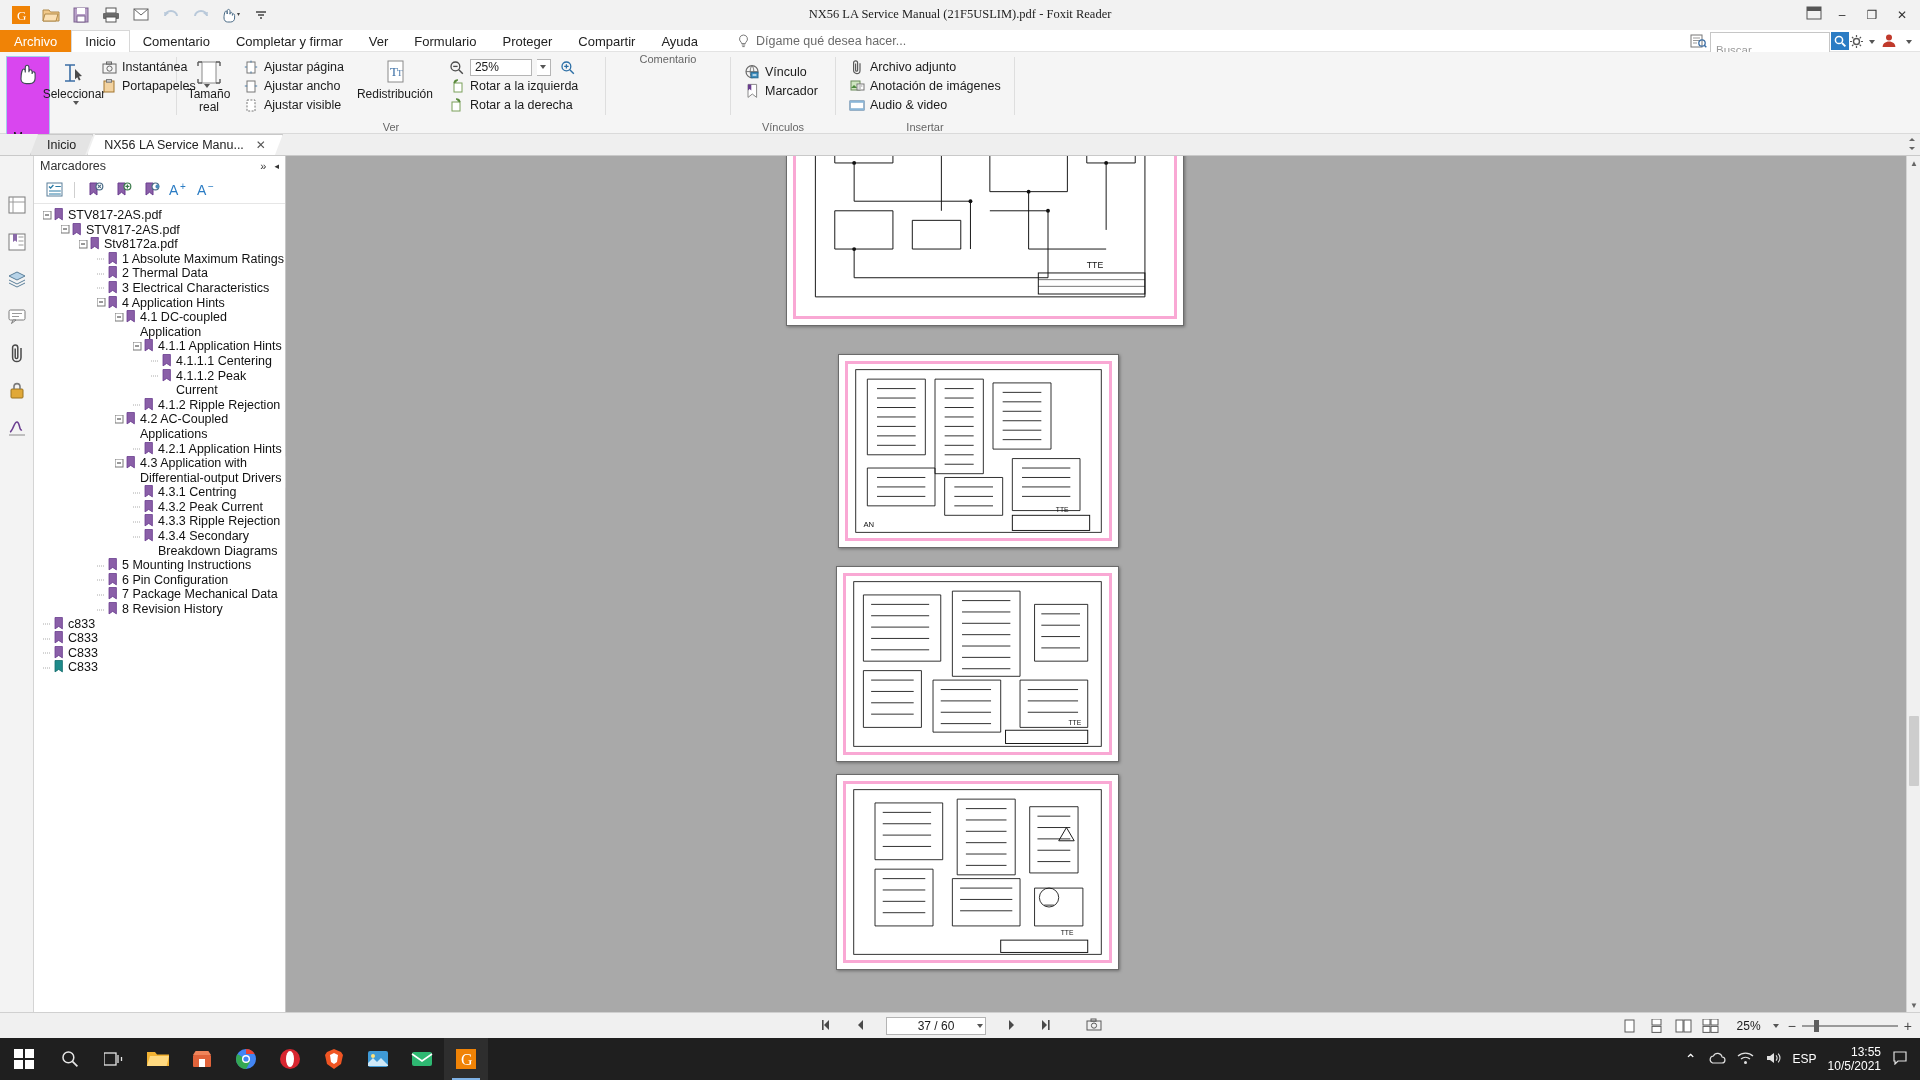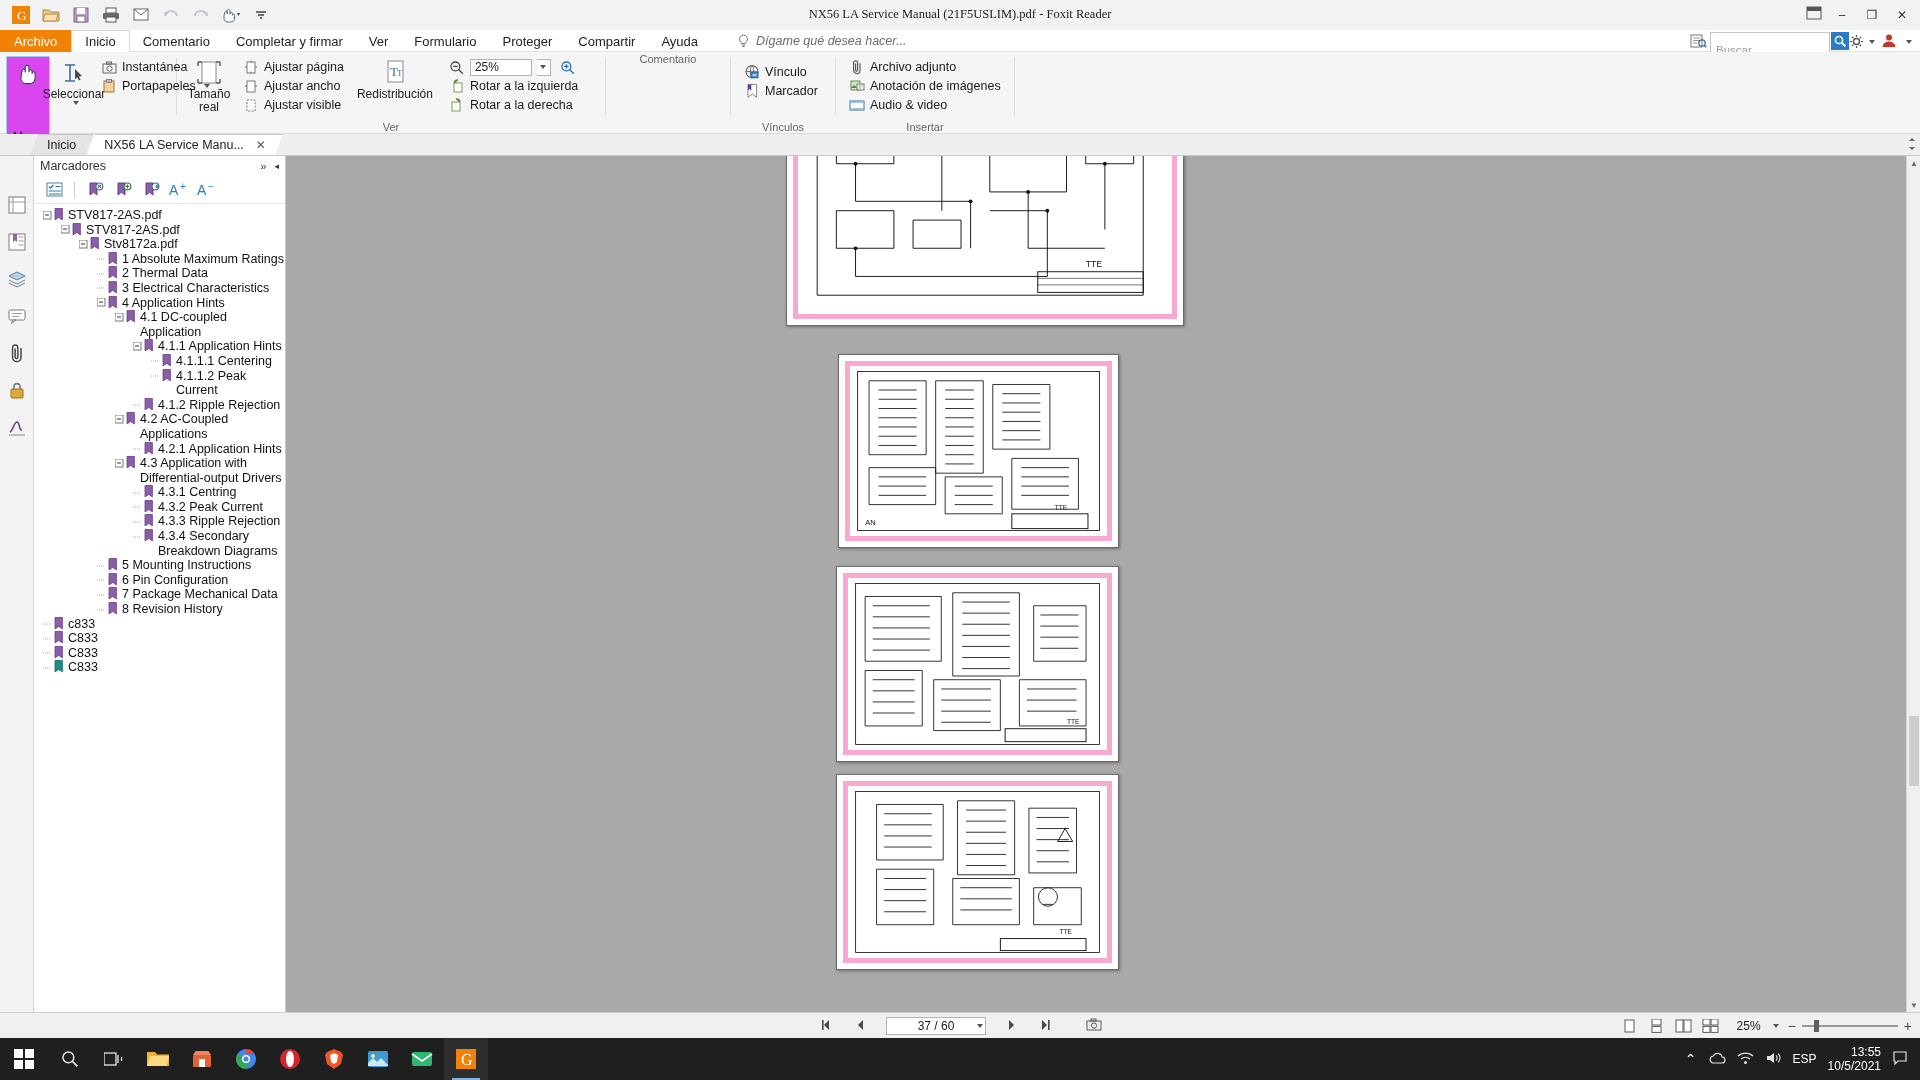--- a/index.html
+++ b/index.html
@@ -30,21 +30,21 @@
   .ribbon-toggle { position:absolute; right:96px; top:3px; width:20px; height:20px;
                    display:flex; align-items:center; justify-content:center; }
 
   
   .tabbar { height:22px; background:#ffffff; display:flex; align-items:stretch; position:relative;
             border-bottom:1px solid #e3e3e3; }
   .tab { padding:0 13px; display:flex; align-items:center; font-size:13px; color:#222; height:22px; white-space:nowrap;}
   .tab.file { background:#f08306; color:#fff; font-weight:400; padding:0 14px;}
   .tab.active { background:#ffffff; border-left:1px solid #d8d8d8; border-right:1px solid #d8d8d8;
                 border-top:1px solid #d8d8d8; position:relative; top:0; font-weight:400; }
-  .tellme { display:flex; align-items:center; gap:6px; color:#6b6b6b; font-size:12.5px; margin-left:26px;font-style:italic;}
+  .tellme { display:flex; align-items:center; gap:6px; color:#6b6b6b; font-size:12.5px; margin-left:26px;}
   .tellme svg { display:block; }
   .searchbox {
     position:absolute; right:90px; top:2px; width:120px; height:35px;
     border:1px solid #c6c6c6; background:#fff; display:flex; align-items:center;
     font-size:11.5px; color:#9a9a9a; padding-left:5px;
   }
   .searchbtn { position:absolute; right:70px; top:1px; width:20px; height:20px;
                display:flex; align-items:center; justify-content:center; }
   .srch-left-icon { position:absolute; right:212px; top:2px; width:20px; height:18px;
                     display:flex; align-items:center; justify-content:center; }
@@ -108,21 +108,21 @@
   .bmrow .exp { width:11px; height:14px; display:flex; align-items:center; justify-content:center; flex:0 0 11px;}
   .bmrow .bmk { width:12px; height:14px; display:flex; align-items:flex-start; justify-content:center; flex:0 0 12px;}
   .bmrow .lbl { padding-left:3px; color:#111; }
   .splitter-grip { position:absolute; right:-5px; top:300px; width:5px; height:32px; background:#cfcfcf;
                    border-radius:1px; }
 
   
   .viewer { flex:1; position:relative; overflow:hidden; background:#a9a9a9; }
   .pageshadow { position:absolute; background:#fff; border:1px solid #6b6b6b;
                 box-shadow:1px 1px 3px rgba(0,0,0,.35); }
-  .schem { position:absolute; inset:6px; border:5px solid #f9a8d4; }
+  .schem { position:absolute; inset:6px; border:3px solid #f9a8d4; }
   .vscroll { position:absolute; right:0; top:0; width:14px; height:100%; background:#f0f0f0;
              border-left:1px solid #d4d4d4; }
   .vscroll .thumb { position:absolute; left:2px; width:10px; background:#cdcdcd; border-radius:1px; }
   .vscroll .arw { position:absolute; left:0; width:14px; height:14px; display:flex;
                   align-items:center; justify-content:center; font-size:8px; color:#666;}
 
   
   .statusbar { height:26px; background:#f0f0f0; border-top:1px solid #d0d0d0;
                display:flex; align-items:center; position:relative; }
   .pager { position:absolute; left:50%; transform:translateX(-50%); display:flex; align-items:flex-start; gap:18px;}

